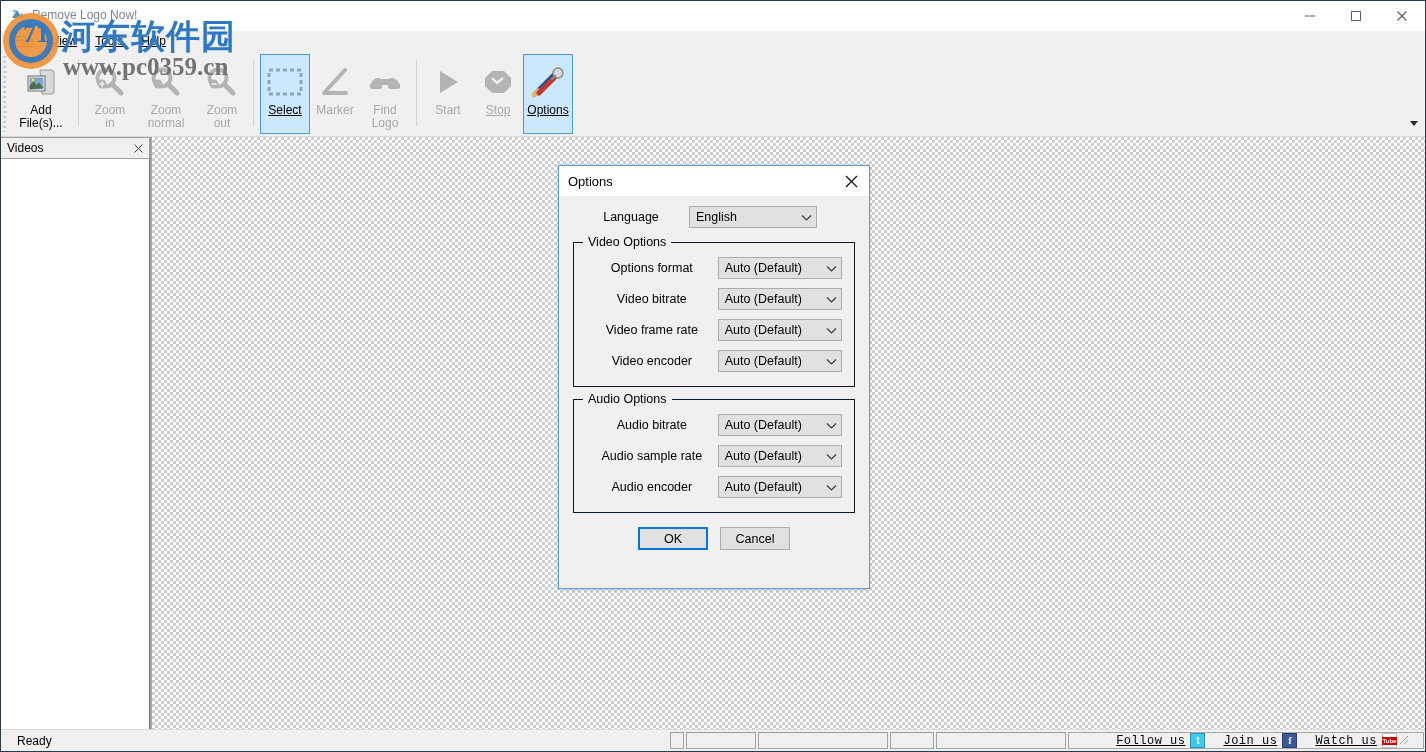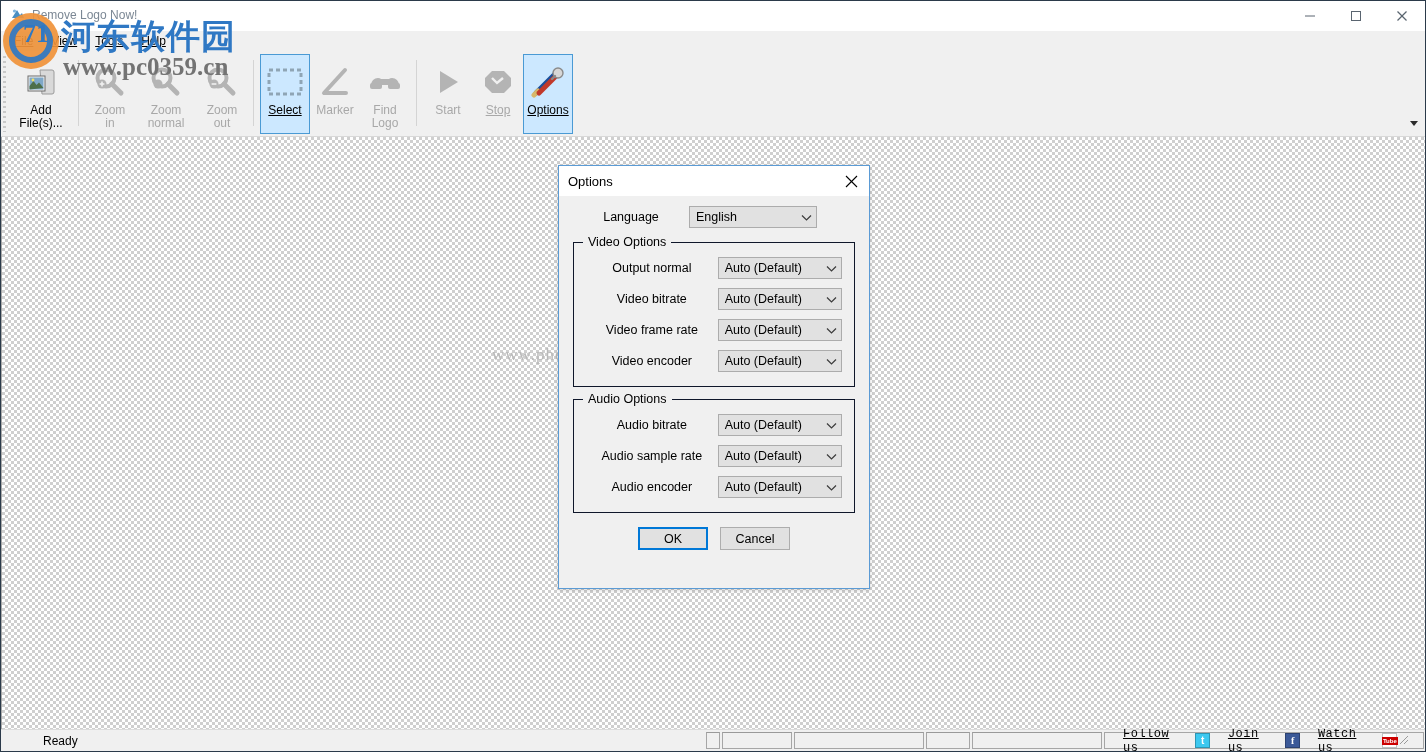--- a/index.html
+++ b/index.html
@@ -167,22 +167,22 @@
   
   #status-bar {
     height: 22px; min-height: 22px;
     background: #f0f0f0;
     border-top: 1px solid #dcdcdc;
     display: flex; align-items: stretch;
     font-size: 12px;
   }
   #status-ready {
     display: flex; align-items: center;
-    padding-left: 6px;
-    width: 668px; min-width: 668px; margin-left: 36px;
+    padding-left: 16px;
+    width: 668px; min-width: 668px;
   }
   .status-pane {
     border: 1px solid #a6a6a6;
     border-top-color: #9a9a9a;
     background: #f0f0f0;
     margin: 2px 1px;
   }
   #status-social {
     flex: 1;
     border: 1px solid #a6a6a6;
@@ -523,20 +523,32 @@
 
     <div id="toolbar-overflow">
       <svg width="10" height="8" viewBox="0 0 10 8">
           <path d="M1 2 L9 2 L5 7 Z" fill="#2b2b2b"></path>
         </svg>
     </div>
   </div>
 
   <div id="body-area">
 
+    <div id="side-panel">
+      <div id="side-panel-header">
+        <span>Videos</span>
+        <span id="side-panel-close">
+          <svg width="9" height="9" viewBox="0 0 9 9">
+            <line x1="0.5" y1="0.5" x2="8.5" y2="8.5" stroke="#444" stroke-width="1"></line>
+            <line x1="8.5" y1="0.5" x2="0.5" y2="8.5" stroke="#444" stroke-width="1"></line>
+          </svg>
+        </span>
+      </div>
+      <div id="side-panel-body"></div>
+    </div>
 
     <div id="canvas-area">
       <div id="canvas-watermark">www.photohs.NET</div>
     </div>
   </div>
 
   <div id="status-bar">
     <div id="status-ready">Ready</div>
     <div class="status-pane" style="width:14px"></div>
     <div class="status-pane" style="width:70px"></div>
@@ -593,21 +605,21 @@
                 <path d="M1 1.5 L5.5 6 L10 1.5" fill="none" stroke="#3b3b3b" stroke-width="1.2"></path>
               </svg>
           </span>
         </span>
       </div>
 
       <div class="groupbox">
         <span class="gb-legend">Video Options</span>
 
         <div class="row">
-          <span class="row-label">Output normal</span>
+          <span class="row-label">Options format</span>
           <span class="combo">
             <span>Auto (Default)</span>
             <span class="chev">
               <svg width="11" height="7" viewBox="0 0 11 7">
                   <path d="M1 1.5 L5.5 6 L10 1.5" fill="none" stroke="#3b3b3b" stroke-width="1.2"></path>
                 </svg>
             </span>
           </span>
         </div>
 

